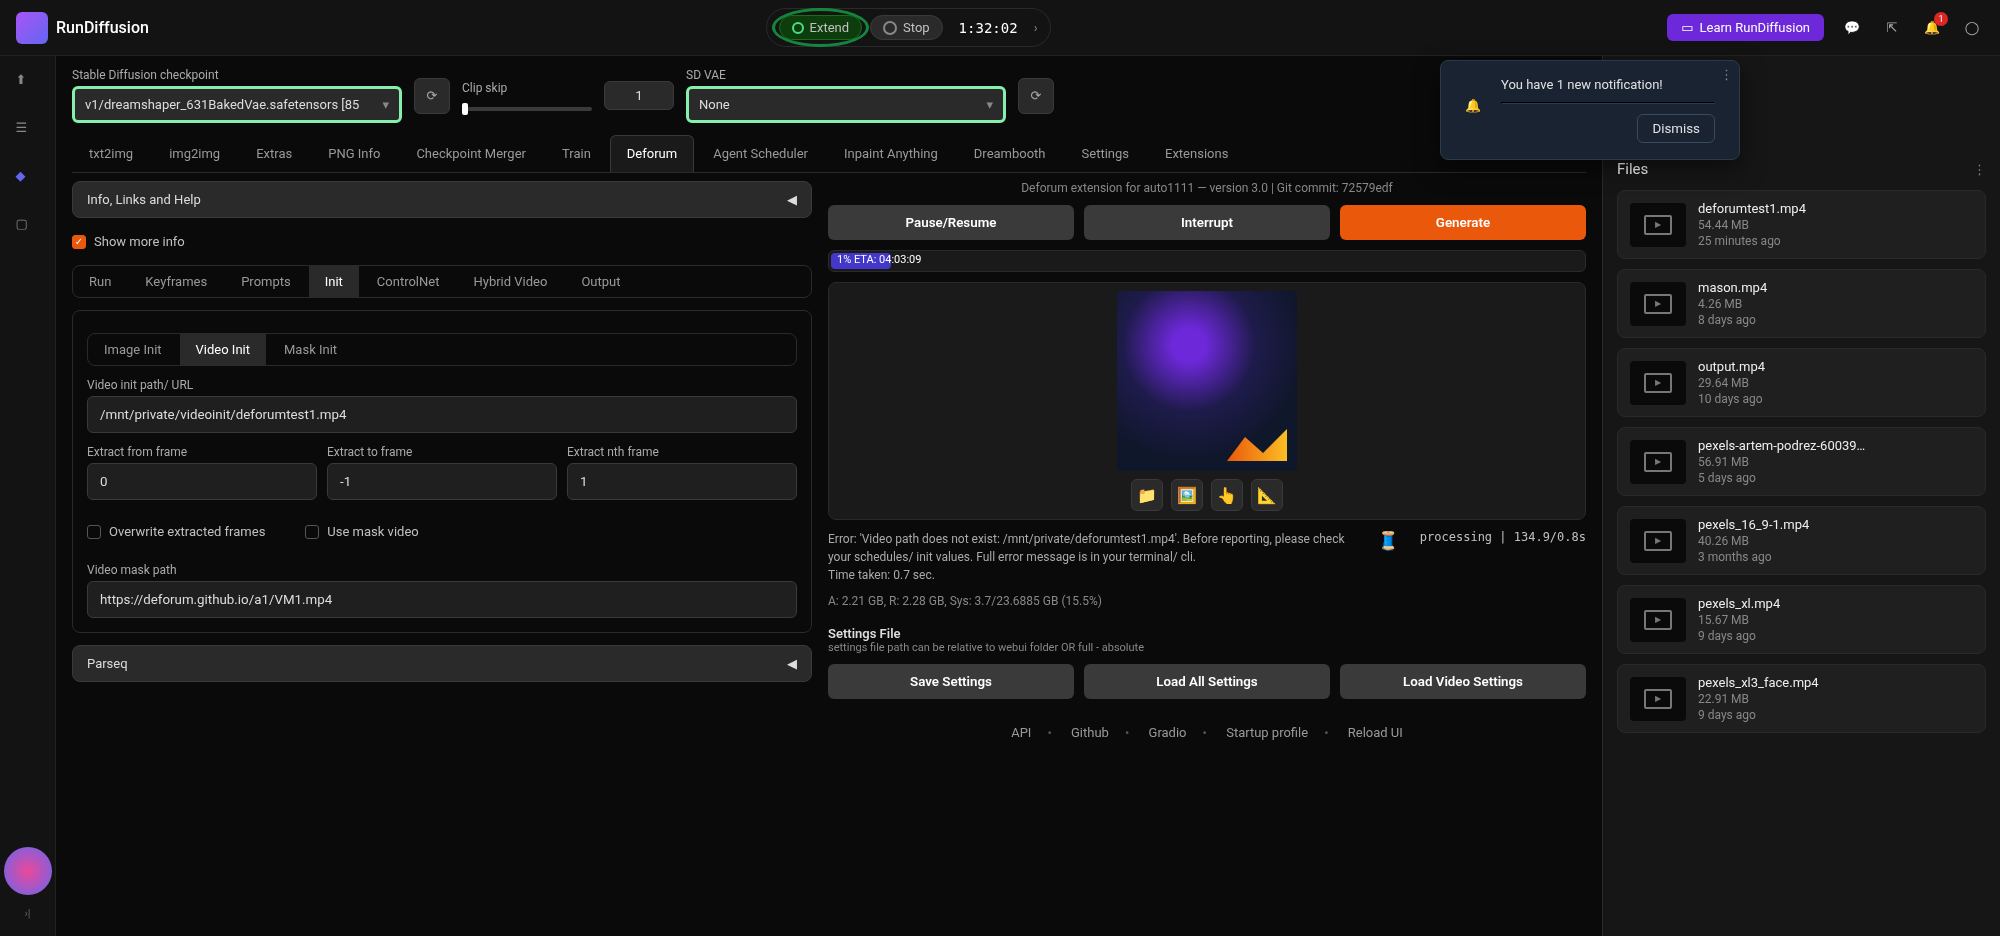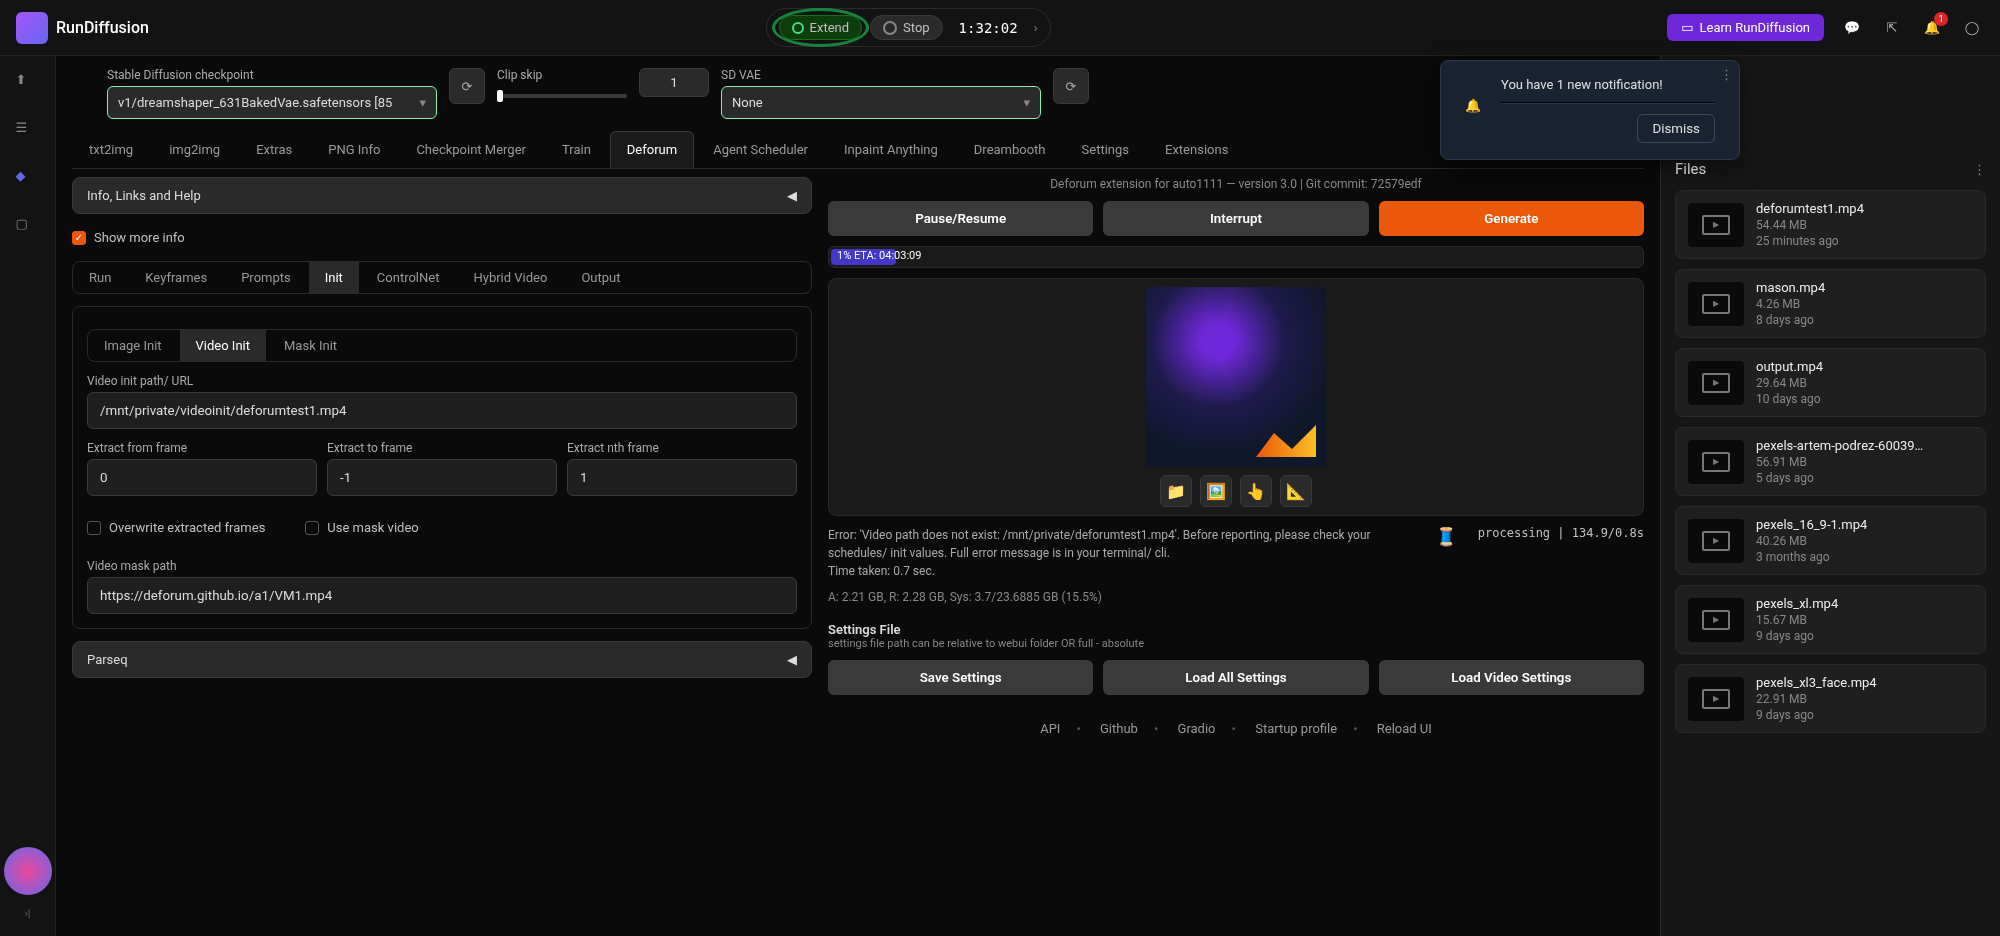--- a/index.html
+++ b/index.html
@@ -26,24 +26,24 @@
 .rail-icon { width: 24px; height: 24px; color: #888; }
 .rail-bottom { margin-top: auto; margin-bottom: 16px; display:flex; flex-direction:column; align-items:center; gap:12px; }
 .fab { width: 48px; height: 48px; background: radial-gradient(circle, #ec4899, #6366f1); border-radius: 50%; }
 .expand { color:#666; font-size:11px; }
 
 
 .main { position: absolute; left: 56px; top: 56px; right: 0; bottom: 0; display: flex; }
 .workspace { flex: 1; overflow: auto; padding: 12px 16px; }
 
 
-.config-row { display: flex; gap: 12px; align-items: flex-start; margin-bottom: 12px; margin-left: 35px; }
+.config-row { display: flex; gap: 12px; align-items: center; margin-bottom: 12px; }
 .config-group { display: flex; flex-direction: column; gap: 4px; }
 .config-label { font-size: 12px; color: #aaa; }
-.select { background: #2a2a2a; border: 1px solid #86efac; color: #ddd; padding: 8px 28px 8px 10px; border-radius: 6px; position: relative; min-height:32px; }
+.select { background: #2a2a2a; border: 3px solid #86efac; color: #ddd; padding: 8px 28px 8px 10px; border-radius: 6px; position: relative; min-height:32px; }
 .select::after { content:'▾'; position:absolute; right:10px; color:#888; }
 .icon-btn { width: 36px; height: 36px; background: #2a2a2a; border: 1px solid #3a3a3a; border-radius: 6px; display: flex; align-items: center; justify-content: center; color: #aaa; }
 .num-input { background: #2a2a2a; border: 1px solid #3a3a3a; color: #ddd; padding: 6px 10px; border-radius: 6px; width: 70px; text-align: center; }
 .slider { width: 130px; height: 4px; background: #3a3a3a; border-radius: 2px; position: relative; margin-top:8px; }
 .slider::before { content:''; position:absolute; left:0; width:6px; height:12px; top:-4px; background:#fff; border-radius:2px; }
 
 
 .tabs { display: flex; gap: 2px; border-bottom: 1px solid #2a2a2a; margin-bottom: 8px; }
 .tab { padding: 10px 16px; color: #999; cursor: pointer; border: 1px solid transparent; border-radius: 6px 6px 0 0; }
 .tab.active { color: #fff; background: #1a1a1a; border-color: #3a3a3a; border-bottom-color: #1a1a1a; }
@@ -101,21 +101,21 @@
 .dot { color:#555; }
 
 
 .notif-pop { position: absolute; right: 260px; top: 60px; background: #1a2332; border: 1px solid #2a3a4a; border-radius: 8px; padding: 16px 24px; display: flex; align-items: center; gap: 12px; min-width: 300px; box-shadow: 0 8px 24px rgba(0,0,0,.5); }
 .bell { width:24px; height:24px; color:#5b8def; }
 .notif-text { color:#e0e0e0; }
 .dismiss-btn { margin-left: auto; border:1px solid #3a4a5a; background:transparent; color:#e0e0e0; padding:6px 14px; border-radius:6px; }
 .kebab { position:absolute; right:6px; top:6px; color:#888; }
 
 
-.files-panel { width: 340px; background: #161616; border-left: 1px solid #2a2a2a; padding: 14px; overflow-y:auto; }
+.files-panel { width: 398px; background: #161616; border-left: 1px solid #2a2a2a; padding: 14px; overflow-y:auto; }
 .files-header { display:flex; align-items:center; justify-content:space-between; margin-bottom:12px; }
 .files-title { color:#fff; font-size:15px; }
 .file-item { background:#1f1f1f; border:1px solid #2a2a2a; border-radius:8px; padding:10px 12px; display:flex; gap:12px; align-items:center; margin-bottom:10px; }
 .file-thumb { width:56px; height:44px; background:#0a0a0a; border-radius:4px; display:flex; align-items:center; justify-content:center; position:relative; }
 .file-thumb::after { content:''; position:absolute; width:24px; height:16px; border:2px solid #777; border-radius:2px; }
 .file-thumb::before { content:'▶'; position:absolute; font-size:8px; color:#777; z-index:1; }
 .file-meta { display:flex; flex-direction:column; gap:2px; }
 .file-name { color:#eee; font-size:13px; white-space:nowrap; overflow:hidden; text-overflow:ellipsis; max-width:220px; }
 .file-size { color:#888; font-size:12px; }
 .file-time { color:#888; font-size:12px; }

